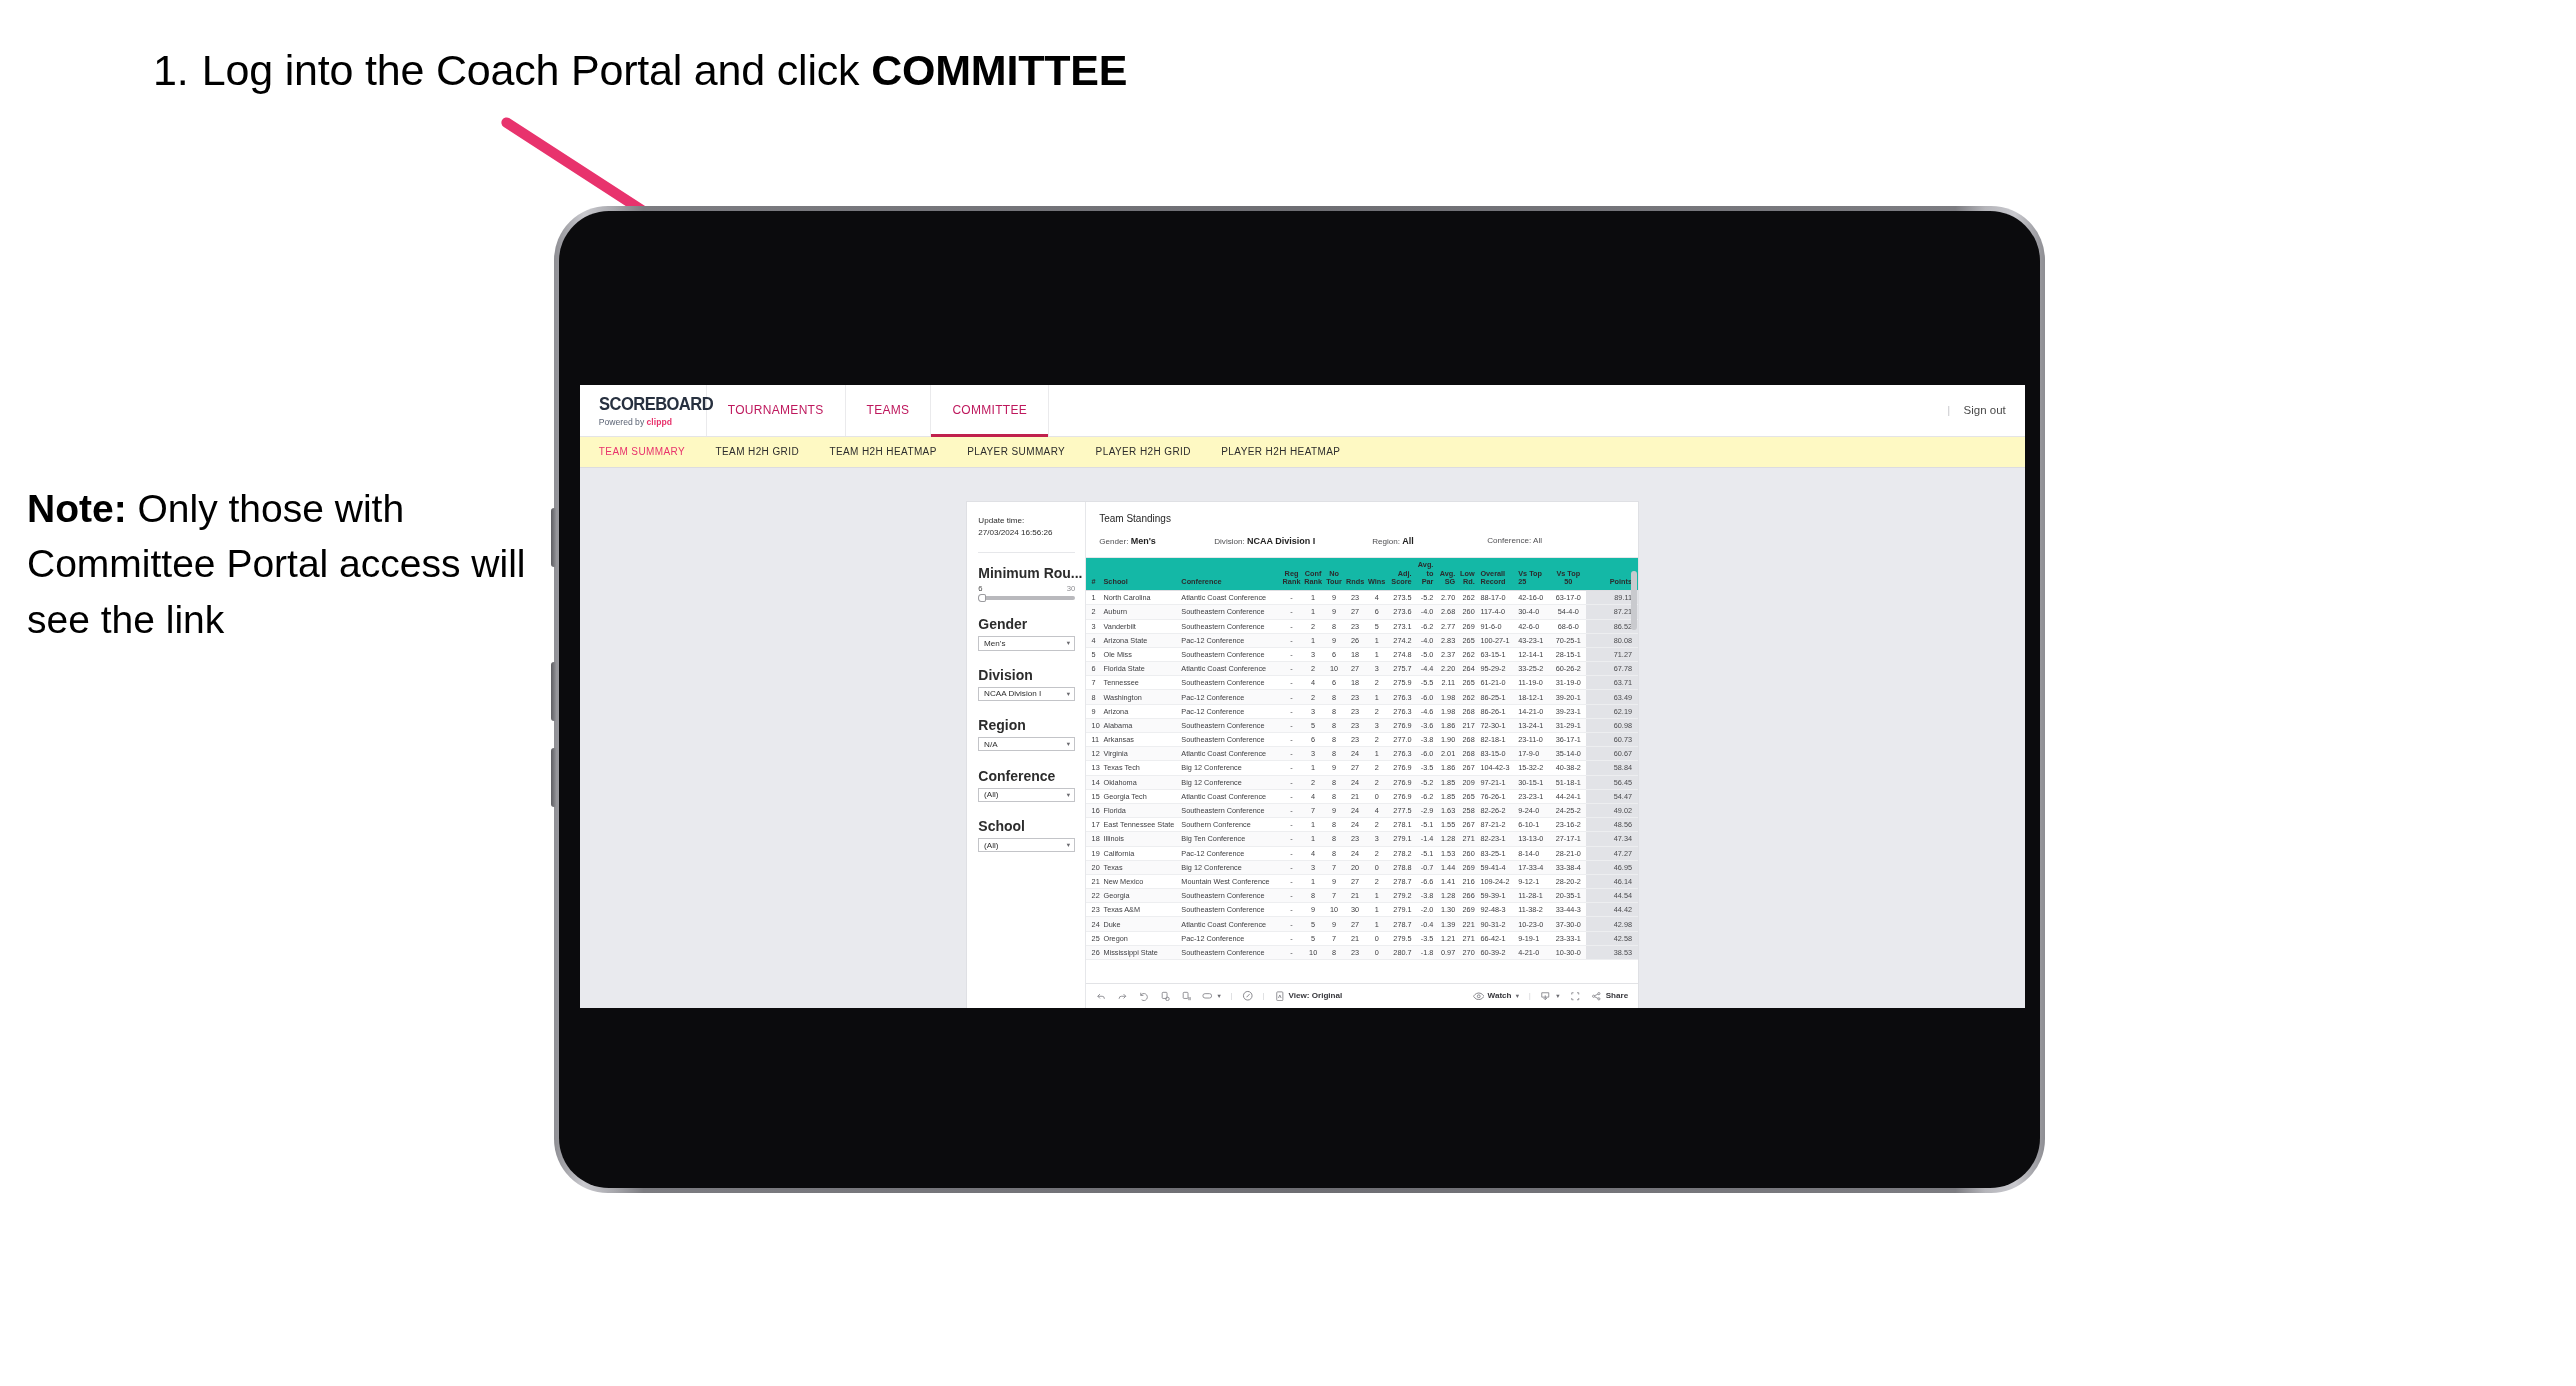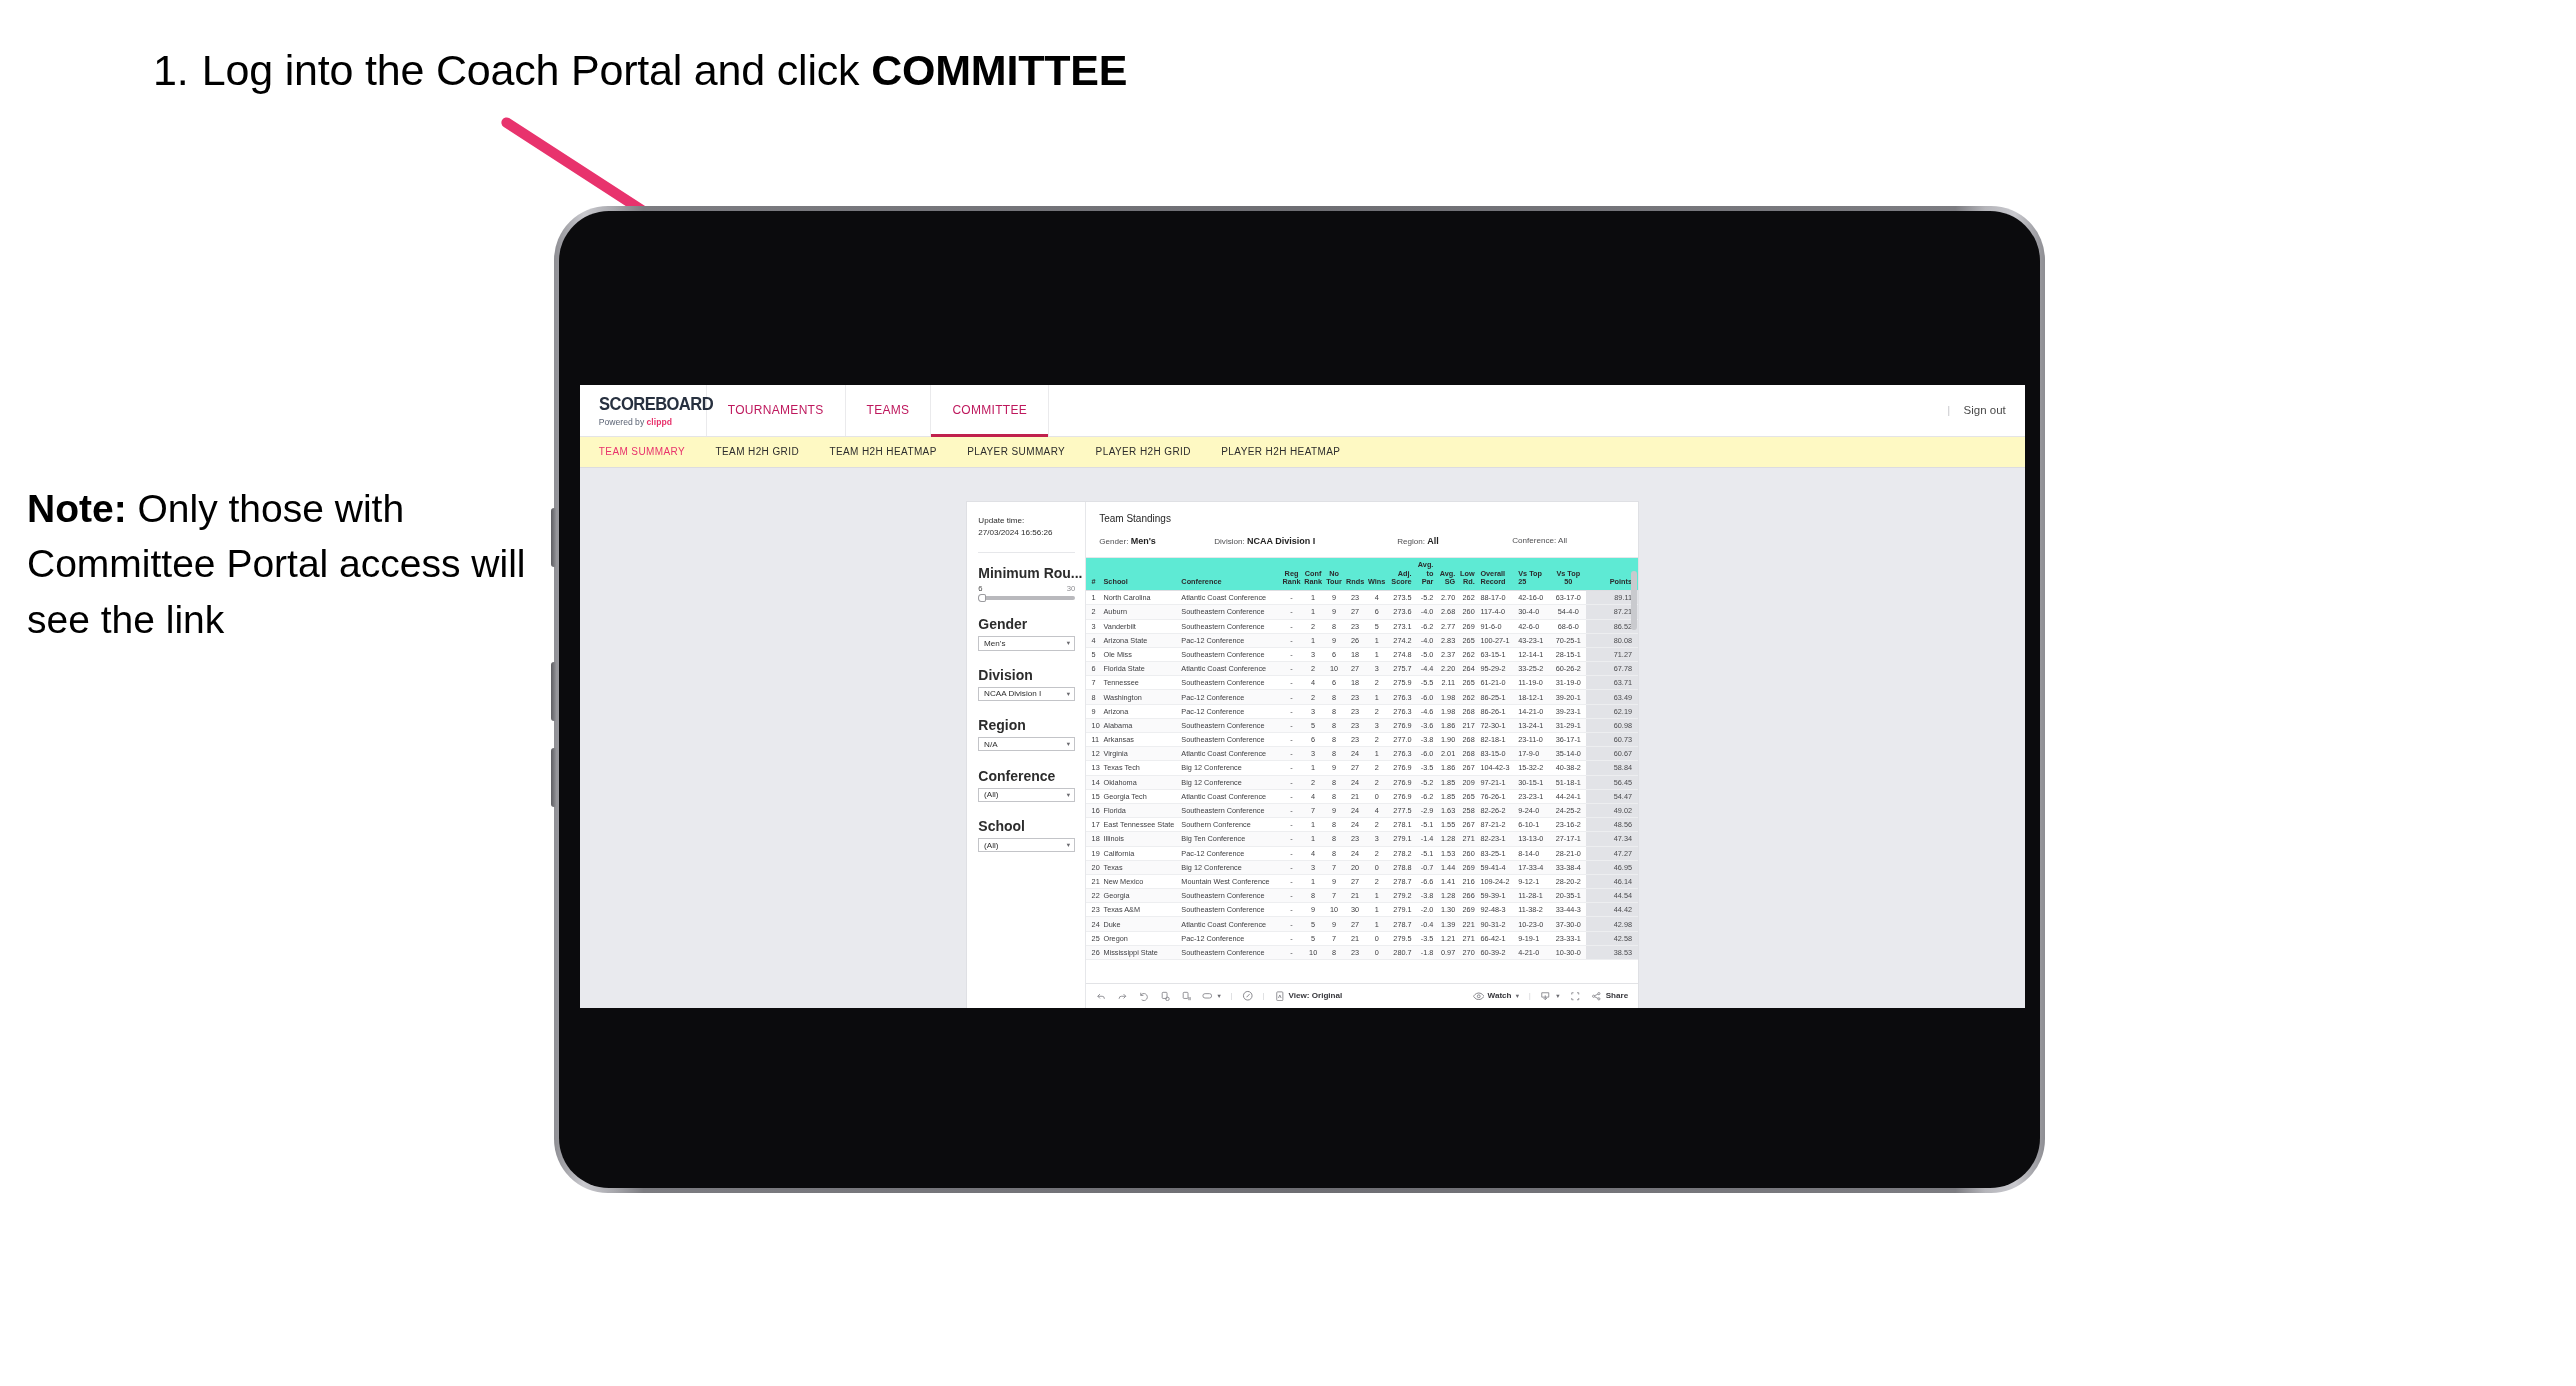--- a/index.html
+++ b/index.html
@@ -252,28 +252,28 @@
     cursor: pointer;
   }
   .caret { color: #6b6b70; font-size: 5.8px; }
 
   
   .viz-main { flex: 1 1 auto; display: flex; flex-direction: column; min-width: 0; }
   .viz-header { padding: 11.5px 13.4px 7.7px; }
   .viz-title { font-size: 10px; color: #1f1f1f; margin-bottom: 11.5px; }
   .viz-meta { display: flex; font-size: 8.1px; color: #4f4f52; padding-bottom: 3.8px; }
   .viz-meta > div { }
-  .m1 { width: 115px; } .m2 { width: 183px; } .m3 { width: 115px; }
+  .m1 { width: 115px; } .m2 { width: 158px; } .m3 { width: 115px; }
   .viz-meta b { color: #1f1f1f; font-weight: bold; font-size: 9px; }
 
   
   .table-wrap { flex: 1 1 auto; position: relative; overflow: hidden; border-top: 1px solid #e6e7ea; }
   table { border-collapse: collapse; width: 100%; font-size: 7.3px; color: #3d3d40; }
   thead th {
-    background: #5eead4;
+    background: #14b8a6;
     font-weight: bold;
     color: #2c2c2e;
     text-align: left;
     padding: 2.9px 1.9px 3.8px;
     vertical-align: bottom;
     font-size: 7.3px;
     line-height: 1.15;
     border-bottom: 1px solid #dedee2;
   }
   tbody td {

